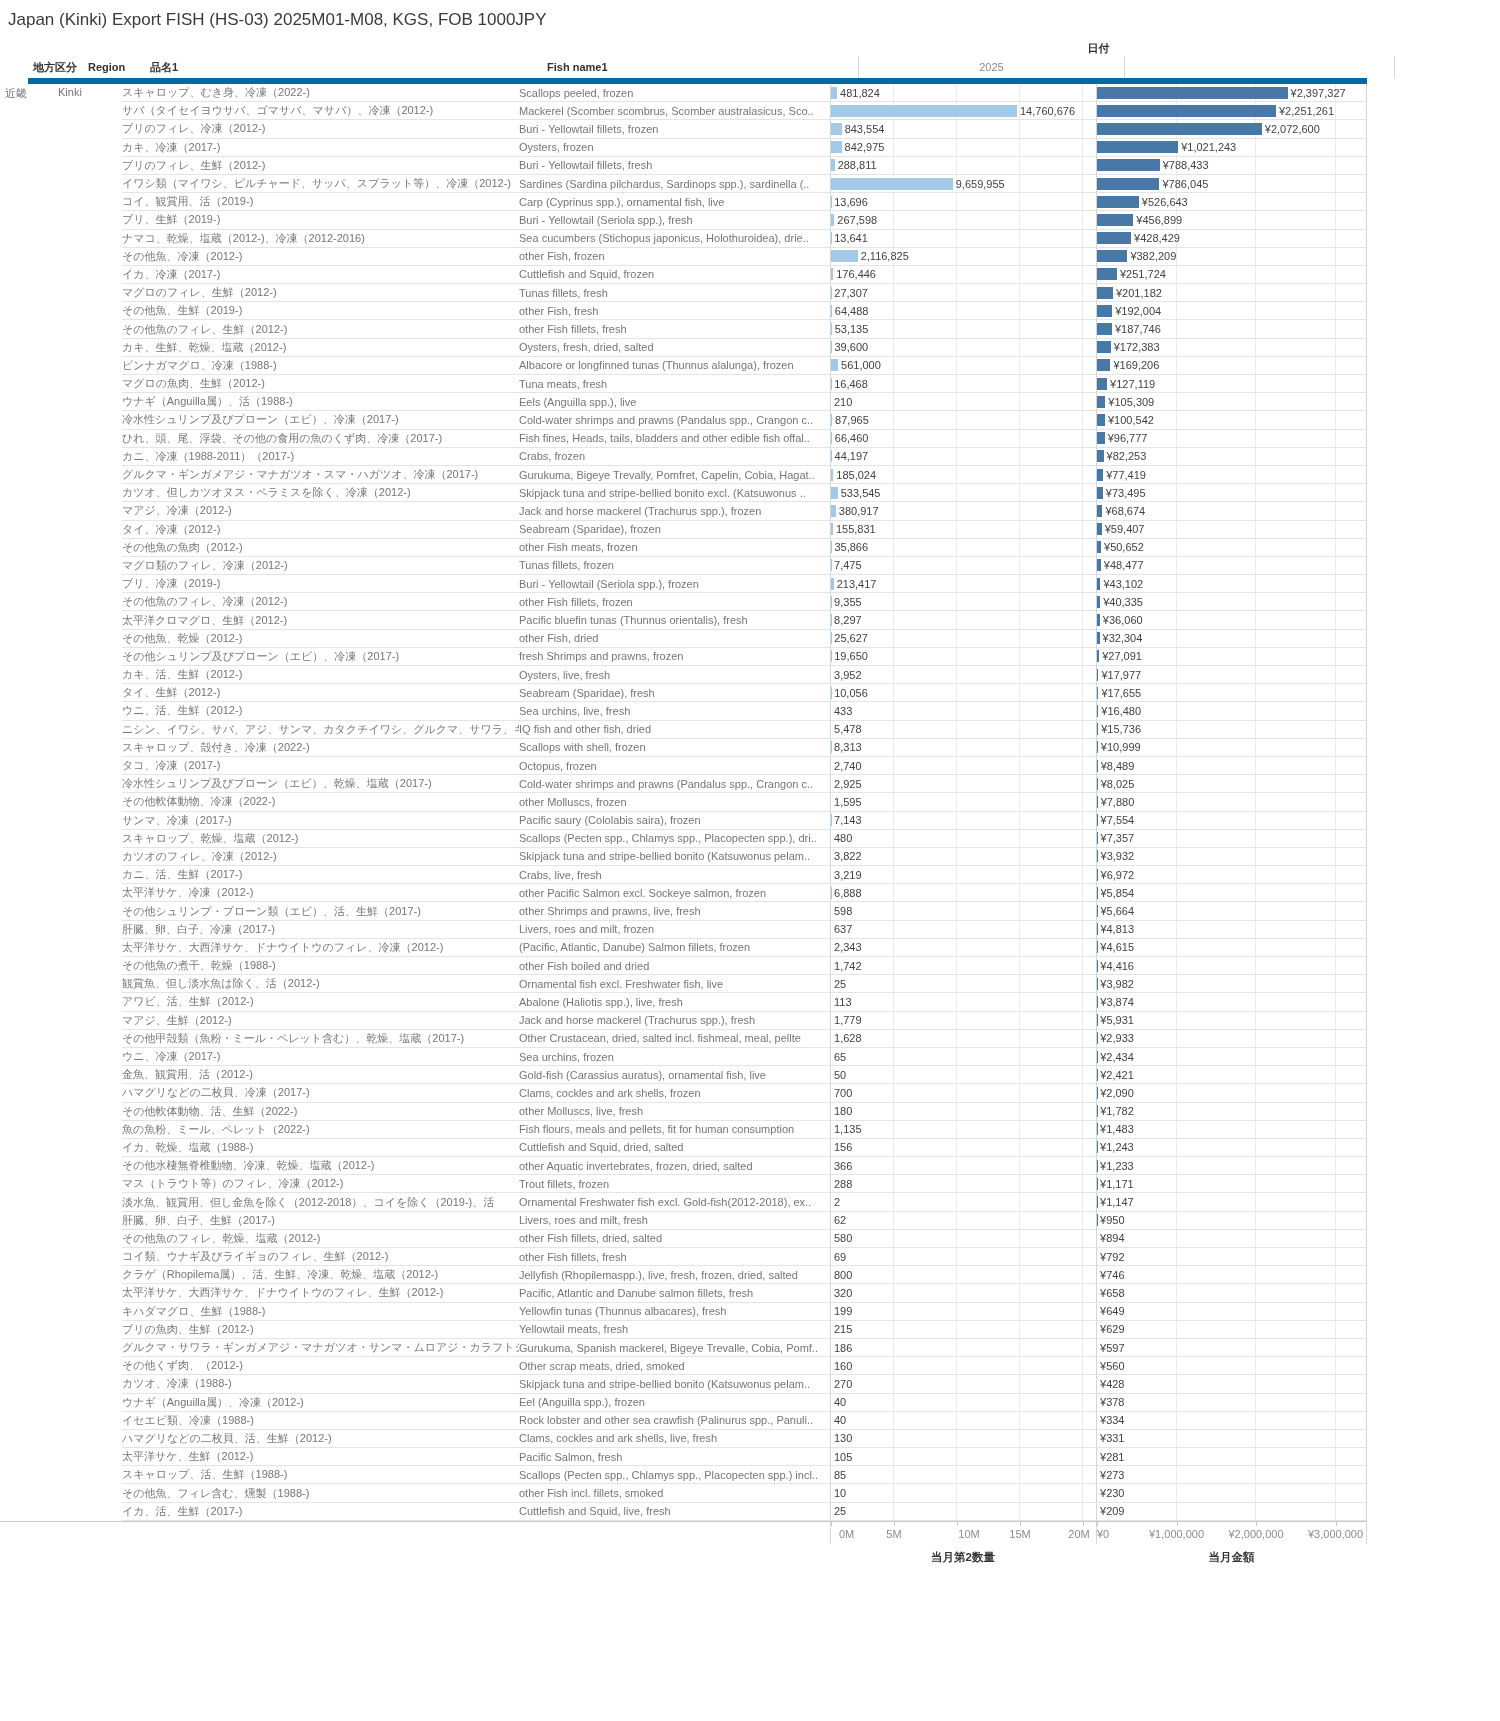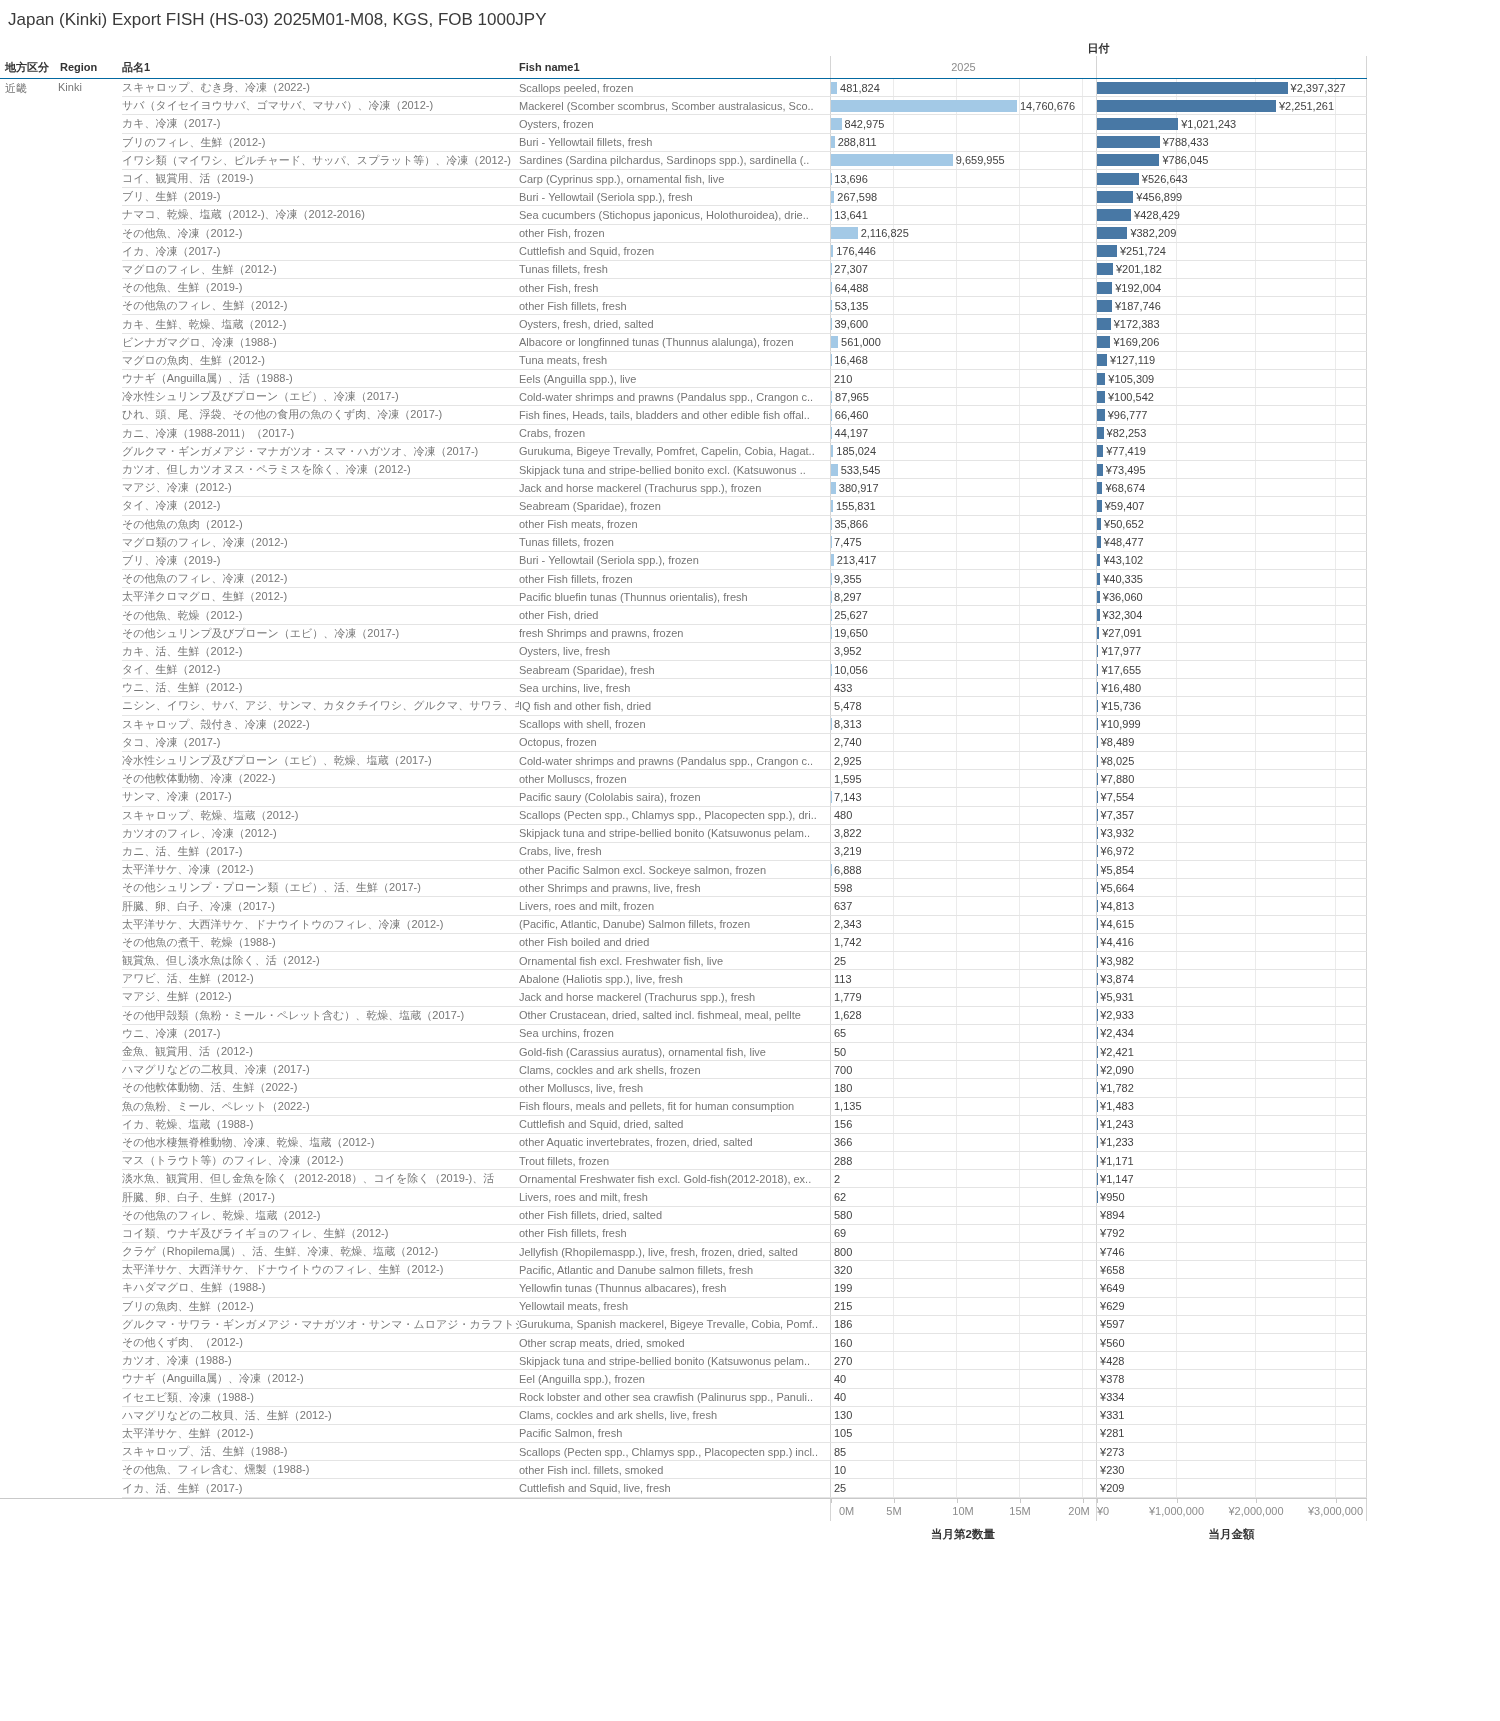--- a/index.html
+++ b/index.html
@@ -3,21 +3,21 @@
 <meta charset="utf-8">
 <style>
   html,body{margin:0;padding:0;background:#fff;}
   .app{position:relative;width:1500px;height:1721px;background:#fff;overflow:hidden;
        font-family:"Liberation Sans","DejaVu Sans",sans-serif;color:#333;}
   .title{padding:10px 0 0 8px;font-size:17px;color:#3a3a3a;height:26px;white-space:nowrap;}
   .table{width:1367px;}
   .hdr-row1{display:grid;grid-template-columns:57px 65px 397px 311px 537px;height:20px;align-items:end;font-family:Liberation Mono, monospace;}
   .date-hdr{text-align:center;font-size:11px;color:#333;font-weight:bold;}
   .hdr-row2{display:grid;grid-template-columns:57px 65px 397px 311px 266px 271px;height:22px;
-            align-items:center;border-bottom:1px solid #0369a1;}
+            align-items:center;border-bottom:6px solid #0369a1;margin-left:28px;}
   .colhdr{font-size:11px;font-weight:bold;color:#333;white-space:nowrap;overflow:hidden;}
   .colhdr.c1{padding-left:5px;}
   .colhdr.c2{padding-left:3px;}
   .year-cell{font-size:11px;color:#8c8c8c;text-align:center;height:100%;display:flex;align-items:center;justify-content:center;}
   .bl{border-left:1px solid #d5d5d5;}
   .br{border-right:1px solid #d5d5d5;}
   .rows-wrap{position:relative;border-bottom:1px solid #c9c9c9;}
   .gridlayer{position:absolute;inset:0;z-index:0;pointer-events:none;}
   .gridline{position:absolute;top:0;bottom:0;width:1px;background:#ebebeb;}
   .row{display:grid;grid-template-columns:57px 65px 397px 311px 266px 271px;height:18.2px;
@@ -116,20 +116,38 @@
             </div>
     <div class="cell c6">
               <div class="bar a-bar" style="width: 178.98px;"></div>
               <span class="val a-label">¥2,251,261</span>
             </div>
   </div>
           <div class="row">
     <div class="cell c1"></div>
     <div class="cell c2"></div>
     <div class="cell c3">
+              <span class="nm c-jp">ブリのフィレ、冷凍（2012-)</span>
+            </div>
+    <div class="cell c4">
+              <span class="nm c-en">Buri - Yellowtail fillets, frozen</span>
+            </div>
+    <div class="cell c5">
+              <div class="bar q-bar" style="width: 10.63px;"></div>
+              <span class="val q-label">843,554</span>
+            </div>
+    <div class="cell c6">
+              <div class="bar a-bar" style="width: 164.77px;"></div>
+              <span class="val a-label">¥2,072,600</span>
+            </div>
+  </div>
+          <div class="row">
+    <div class="cell c1"></div>
+    <div class="cell c2"></div>
+    <div class="cell c3">
               <span class="nm c-jp">カキ、冷凍（2017-)</span>
             </div>
     <div class="cell c4">
               <span class="nm c-en">Oysters, frozen</span>
             </div>
     <div class="cell c5">
               <div class="bar q-bar" style="width: 10.62px;"></div>
               <span class="val q-label">842,975</span>
             </div>
     <div class="cell c6">
@@ -1494,21 +1512,21 @@
       <div></div>
         <div></div>
         <div></div>
         <div></div>
       <div class="axis-cell q" id="qty-axis">
           <div class="tick" style="left: 0px;"></div>
           <span class="ticklabel" style="left: 8px;">0M</span>
           <div class="tick" style="left: 63px;"></div>
           <span class="ticklabel" style="left: 63px; transform: translateX(-50%);">5M</span>
           <div class="tick" style="left: 126px;"></div>
-          <span class="ticklabel" style="left: 132px; transform: translateX(-50%);">10M</span>
+          <span class="ticklabel" style="left: 138px; transform: translateX(-50%);">10M</span>
           <div class="tick" style="left: 189px;"></div>
           <span class="ticklabel" style="left: 189px; transform: translateX(-50%);">15M</span>
           <div class="tick" style="left: 252px;"></div>
           <span class="ticklabel" style="left: 248px; transform: translateX(-50%);">20M</span>
         </div>
       <div class="axis-cell a" id="amt-axis">
           <div class="tick" style="left: 0px;"></div>
           <span class="ticklabel" style="left: 0px;">¥0</span>
           <div class="tick" style="left: 79.5px;"></div>
           <span class="ticklabel" style="left: 79.5px; transform: translateX(-50%);">¥1,000,000</span>

